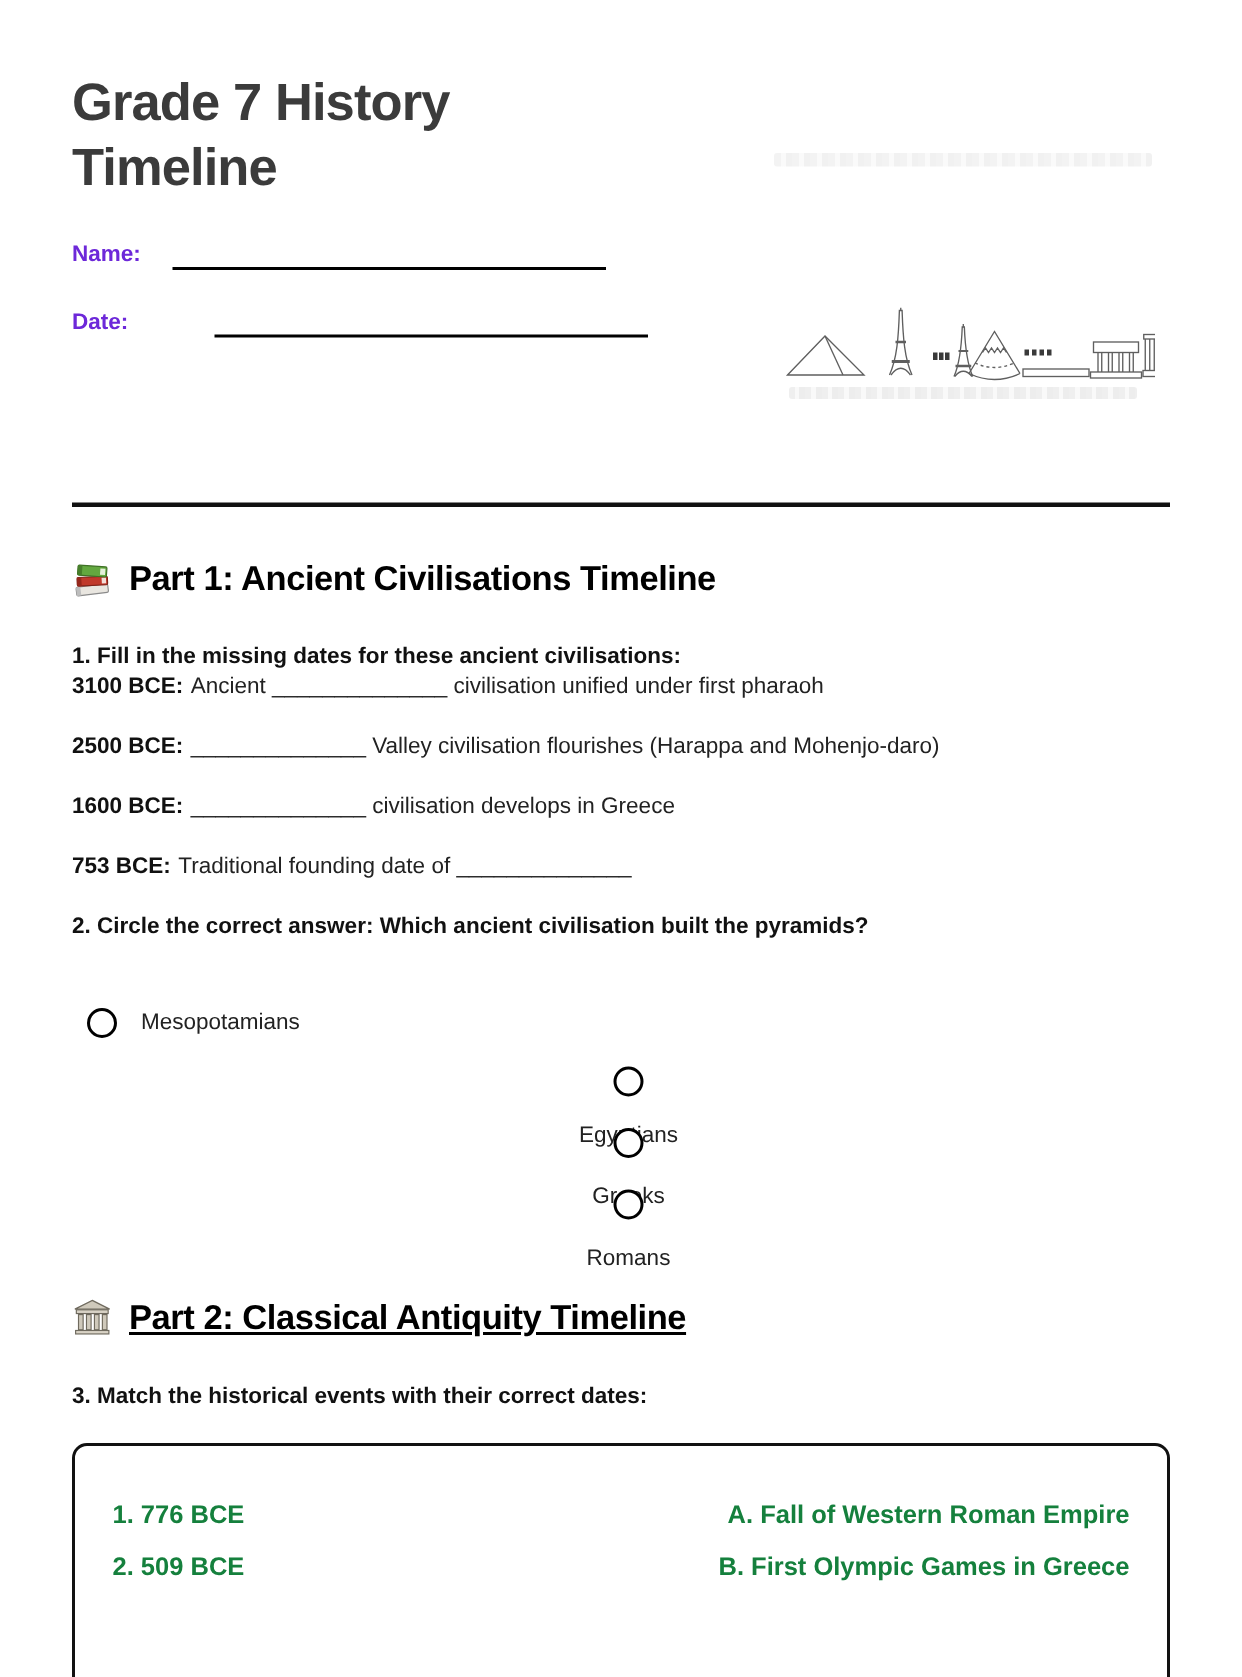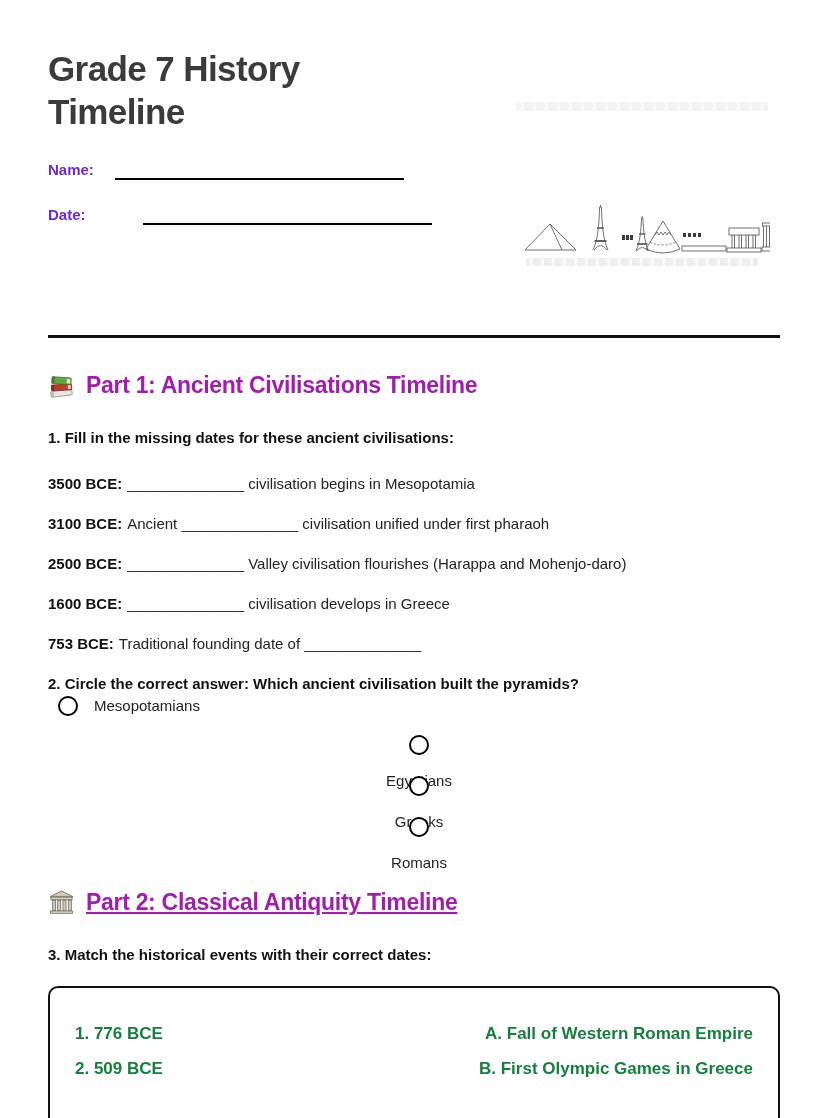--- a/index.html
+++ b/index.html
@@ -32,38 +32,38 @@
     margin:3px 0 0 8px; width:232px; height:8px;
     background:repeating-linear-gradient(90deg,#efefef 0 4px,#f9f9f9 4px 7px,#ededed 7px 11px);
     border-radius:2px;
   }
 
   .divider { margin-top:110px; border:none; border-top:3px solid #111; width:732px; }
 
   
   .part-heading {
     display:flex; align-items:center; gap:11px;
-    font-size:23px; font-weight:700; color:#a21caf; letter-spacing:-0.3px;text-align:center;
+    font-size:23px; font-weight:700; color:#000000; letter-spacing:-0.3px;text-align:center;
   }
   .part-heading.p1 { margin-top:34px; }
   .part-heading.p2 { margin-top:48px;text-decoration:underline; }
   .part-icon { width:27px; height:27px; flex:0 0 auto; }
 
   .q-prompt { font-size:15px; font-weight:700; color:#111; line-height:20px; }
   .q1-prompt { margin-top:29px; }
   .q2-prompt { margin-top:20px; }
   .q3-prompt { margin-top:29px; }
 
   .fill-line { font-size:15px; line-height:20px; color:#222; }
   .fill-line .date-prefix { font-weight:700; color:#111; margin-right:5px; }
   .fill-line.first { margin-top:26px; }
   .fill-line + .fill-line { margin-top:20px; }
 
   
-  .options { }
+  .options { margin-top:42px; }
   .option-row { display:flex; align-items:center; gap:16px; margin-left:10px; height:24px; }
   .option-row + .option-row { margin-top:17px;flex-direction:column; }
   .radio-circle {
     width:20px; height:20px; border:2.5px solid #000; border-radius:50%;
     background:#fff; flex:0 0 auto; cursor:pointer;
   }
   .option-label { font-size:15px; color:#222; line-height:20px; }
 
   
   .match-box {
@@ -184,23 +184,20 @@
         <rect x="4" y="5.5" width="20" height="7" rx="1" fill="#63a83f" stroke="#3f7026" stroke-width="0.8"></rect>
         <rect x="4" y="5.5" width="3" height="7" fill="#477f2b"></rect>
         <rect x="19.5" y="6.8" width="3.5" height="4.4" fill="#e4f0da"></rect>
       </g>
     </svg>
     <span>Part 1: Ancient Civilisations Timeline</span>
   </h2>
 
   <p class="q-prompt q1-prompt">1. Fill in the missing dates for these ancient civilisations:</p>
 
-  <p class="fill-line first">
-    <span class="date-prefix">3500 BCE:</span><span>______________ civilisation begins in Mesopotamia</span>
-  </p>
   <p class="fill-line">
     <span class="date-prefix">3100 BCE:</span><span>Ancient ______________ civilisation unified under first pharaoh</span>
   </p>
   <p class="fill-line">
     <span class="date-prefix">2500 BCE:</span><span>______________ Valley civilisation flourishes (Harappa and Mohenjo-daro)</span>
   </p>
   <p class="fill-line">
     <span class="date-prefix">1600 BCE:</span><span>______________ civilisation develops in Greece</span>
   </p>
   <p class="fill-line">

